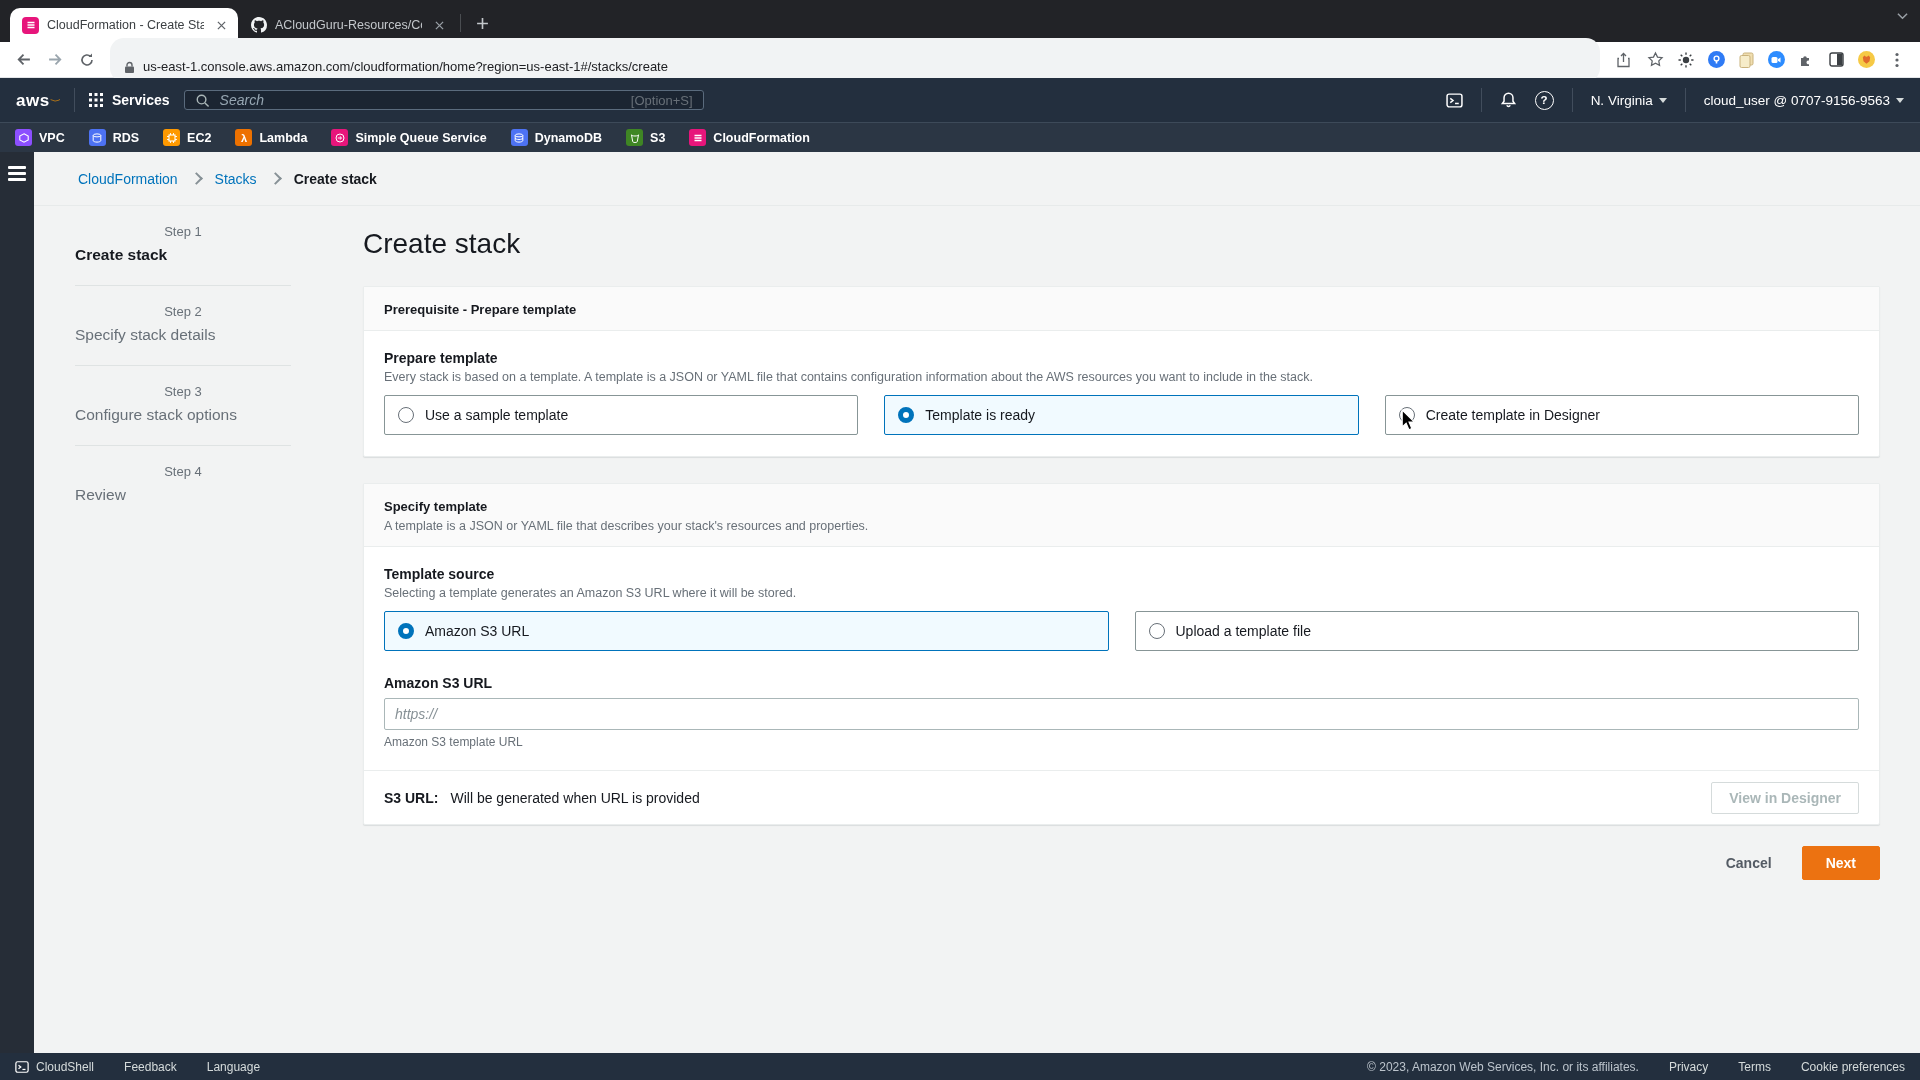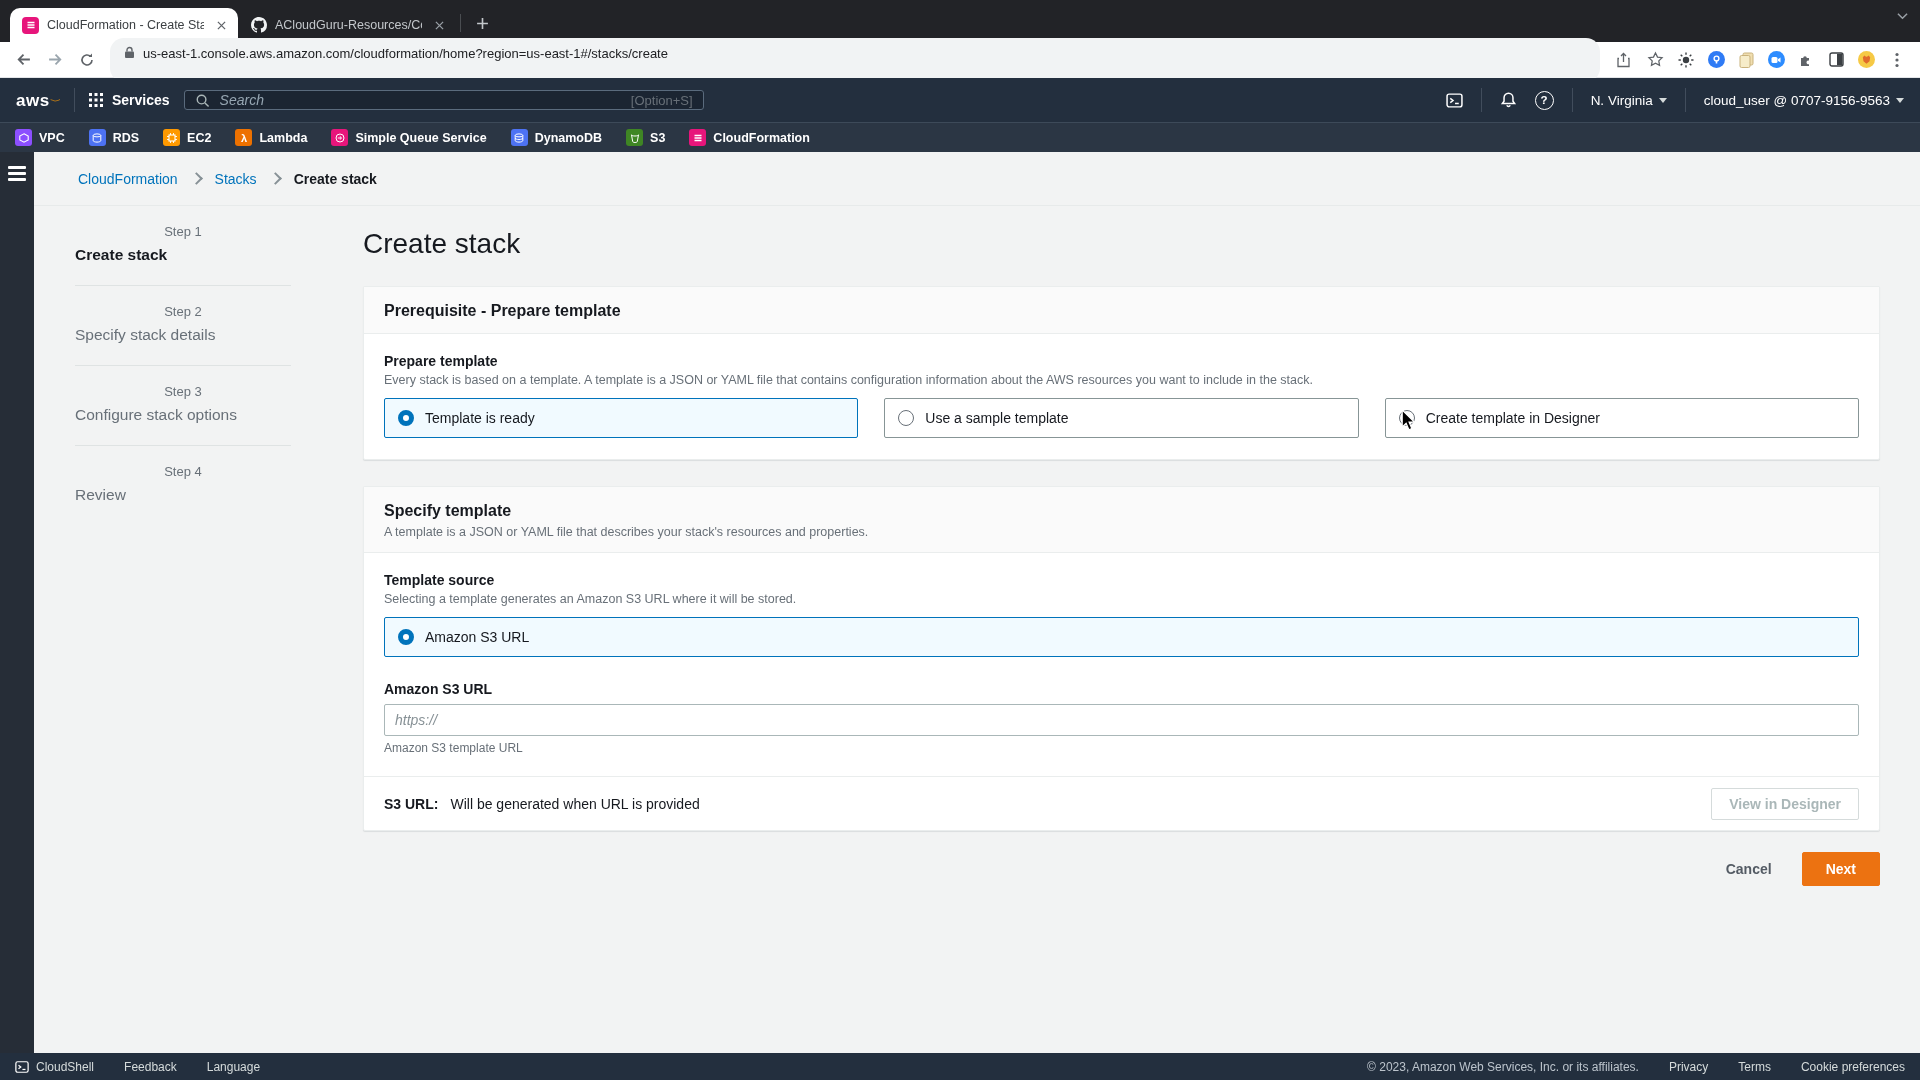--- a/index.html
+++ b/index.html
@@ -14,21 +14,21 @@
   .tab-title{font-size:12.5px;white-space:nowrap;overflow:hidden;flex:1;}
   .tab-close{flex:none;width:18px;height:18px;border-radius:50%;display:flex;align-items:center;justify-content:center;}
   .favicon{flex:none;width:17px;height:17px;border-radius:4px;display:flex;align-items:center;justify-content:center;}
   .cf-favicon{background:#E7157B;}
   .tab-sep{width:1px;height:18px;background:#4a4d51;margin:0 4px 10px;}
   .newtab{width:26px;height:26px;margin:0 0 6px 4px;display:flex;align-items:center;justify-content:center;color:#c3c7cb;}
   .strip-chevron{position:absolute;right:12px;top:12px;color:#9aa0a6;}
   
   .toolbar{position:absolute;top:42px;left:0;right:0;height:36px;background:#fff;display:flex;align-items:center;padding:0 10px;gap:6px;box-sizing:border-box;border-bottom:1px solid #e3e5e8;}
   .tb-btn{width:26px;height:26px;display:flex;align-items:center;justify-content:center;flex:none;}
-  .omnibox{flex:1;height:28px;background:#f1f3f4;border-radius:14px;display:flex;align-items:flex-start;padding:8px 14px;gap:8px;margin:0 4px;min-width:0;}
+  .omnibox{flex:1;height:28px;background:#f1f3f4;border-radius:14px;display:flex;align-items:flex-end;padding:8px 14px;gap:8px;margin:0 4px;min-width:0;}
   .url-text{font-size:13px;color:#202124;white-space:nowrap;overflow:hidden;}
   .ext-ico{width:24px;height:24px;display:flex;align-items:center;justify-content:center;flex:none;}
   .circ{width:17px;height:17px;border-radius:50%;display:flex;align-items:center;justify-content:center;}
   
   .awsnav{position:absolute;top:78px;left:0;right:0;height:44px;background:#232f3e;display:flex;align-items:center;color:#fff;padding:0 16px;gap:14px;box-sizing:border-box;}
   .awslogo{display:flex;flex-direction:row;align-items:center;width:44px;}
   .awslogo .t{font-weight:700;font-size:17px;letter-spacing:.5px;line-height:13px;}
   .nav-div{width:1px;height:24px;background:#414d5c;flex:none;}
   .services{display:flex;align-items:center;gap:9px;font-size:14px;font-weight:700;}
   .searchbox{width:520px;height:20px;background:#1b2532;border:1px solid #5a6b7d;border-radius:3px;display:flex;align-items:center;padding:0 10px;gap:8px;box-sizing:border-box;}
@@ -57,21 +57,21 @@
   .step-num{font-size:13px;color:#687078;margin-bottom:7px;text-align:center;}
   .step-label{font-size:15.5px;color:#687078;}
   .step.active .step-label{color:#16191f;font-weight:700;}
   .step-div{border-bottom:1px solid #dfe3e3;margin:19px 0 18px;}
   
   .main{position:absolute;left:363px;top:206px;width:1517px;}
   .h1{font-size:28px;font-weight:500;color:#16191f;margin:22px 0 26px;}
   .panel{background:#fff;border:1px solid #eaeded;border-radius:2px;box-shadow:0 1px 1px rgba(0,28,36,.1);}
   .panel + .panel{margin-top:26px;}
   .panel-h{padding:15px 20px 13px;border-bottom:1px solid #eaeded;background:#fafafa;}
-  .panel-h .ph-title{font-size:16px;font-weight:700;color:#16191f;}
+  .panel-h .ph-title{font-size:13px;font-weight:700;color:#16191f;}
   .panel-h .ph-desc{font-size:12.5px;color:#687078;margin-top:5px;}
   .panel-b{padding:19px 20px 21px;}
   .flabel{font-size:14px;font-weight:700;color:#16191f;}
   .fdesc{font-size:12.5px;color:#687078;margin-top:4px;}
   .cards{display:flex;gap:26px;margin-top:11px;}
   .card{flex:1;height:40px;border:1px solid #879596;border-radius:2px;display:flex;align-items:center;padding:0 13px;gap:11px;font-size:14px;color:#16191f;background:#fff;box-sizing:border-box;cursor:pointer;}
   .card.selected{background:#f1faff;border-color:#0073bb;}
   .radio{width:16px;height:16px;border-radius:50%;border:1px solid #687078;background:#fff;box-sizing:border-box;flex:none;}
   .radio.on{border:5px solid #0073bb;}
   .gap24{height:24px;}
@@ -407,27 +407,27 @@
     <div class="h1">Create stack</div>
 
     <div class="panel">
       <div class="panel-h">
         <div class="ph-title">Prerequisite - Prepare template</div>
       </div>
       <div class="panel-b">
         <div class="flabel">Prepare template</div>
         <div class="fdesc">Every stack is based on a template. A template is a JSON or YAML file that contains configuration information about the AWS resources you want to include in the stack.</div>
         <div class="cards">
+          <div class="card">
+            <span class="radio"></span>
+            <span>Use a sample template</span>
+          </div>
           <div class="card selected">
             <span class="radio on"></span>
             <span>Template is ready</span>
-          </div>
-          <div class="card">
-            <span class="radio"></span>
-            <span>Use a sample template</span>
           </div>
           <div class="card">
             <span class="radio"></span>
             <span>Create template in Designer</span>
           </div>
         </div>
       </div>
     </div>
 
     <div class="panel">
@@ -436,20 +436,24 @@
         <div class="ph-desc">A template is a JSON or YAML file that describes your stack's resources and properties.</div>
       </div>
       <div class="panel-b">
         <div class="flabel">Template source</div>
         <div class="fdesc">Selecting a template generates an Amazon S3 URL where it will be stored.</div>
         <div class="cards">
           <div class="card selected">
             <span class="radio on"></span>
             <span>Amazon S3 URL</span>
           </div>
+          <div class="card">
+            <span class="radio"></span>
+            <span>Upload a template file</span>
+          </div>
         </div>
         <div class="gap24"></div>
         <div class="flabel">Amazon S3 URL</div>
         <input class="input" placeholder="https://" style="">
         <div class="hint">Amazon S3 template URL</div>
       </div>
       <div class="panel-f">
         <span class="s3label">S3 URL:</span>
         <span class="s3val">Will be generated when URL is provided</span>
         <span class="btn btn-ghost">View in Designer</span>

